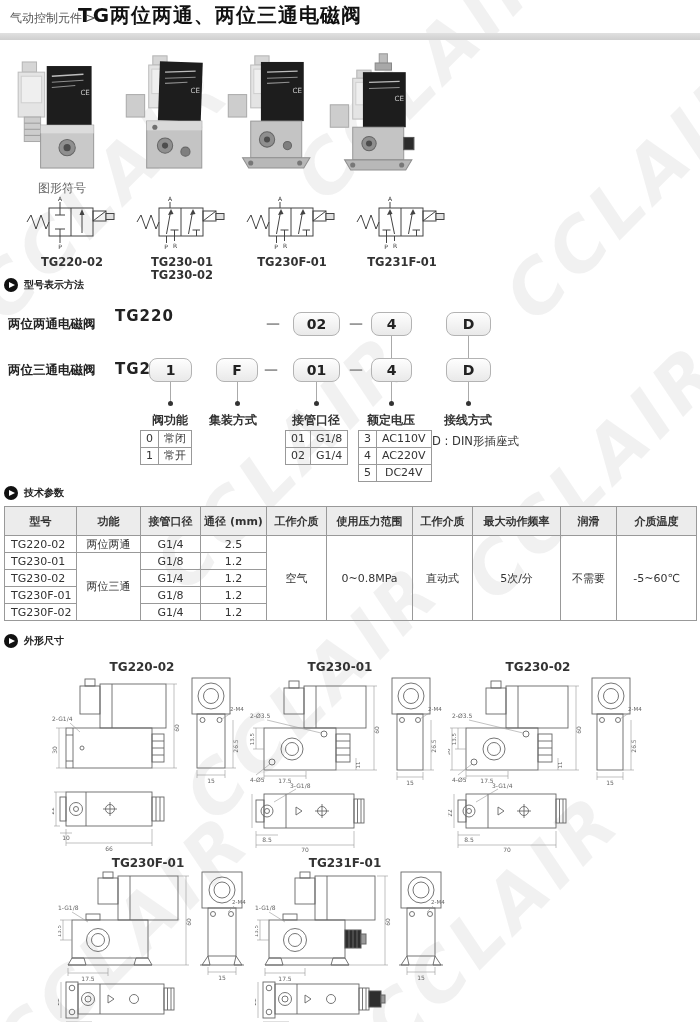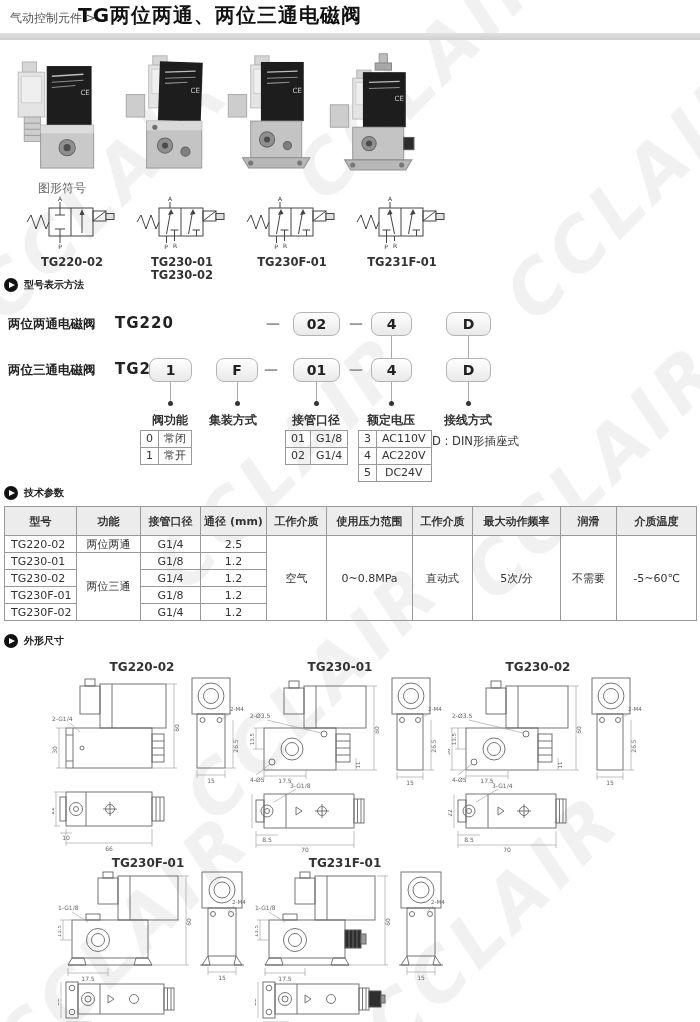--- a/index.html
+++ b/index.html
@@ -262,21 +262,21 @@
     </div>
 
     <div class="sect" style="left:4px;top:278px;">
       <span class="dot"></span>
       <span>型号表示方法</span>
     </div>
 
     <div class="model">
 
       <div class="mrow-label" style="left:8px;top:14px;">两位两通电磁阀</div>
-      <div class="mprefix" style="left:115px;top:12px;">TG220</div>
+      <div class="mprefix" style="left:115px;top:5px;">TG220</div>
       <div class="mdash" style="left:266px;top:13px;">—</div>
       <div class="mbox" style="left:293px;top:10px;width:47px;">02</div>
       <div class="mdash" style="left:349px;top:13px;">—</div>
       <div class="mbox" style="left:371px;top:10px;width:41px;">4</div>
       <div class="mbox" style="left:446px;top:10px;width:45px;">D</div>
 
       <div class="mrow-label" style="left:8px;top:60px;">两位三通电磁阀</div>
       <div class="mprefix" style="left:115px;top:58px;">TG23</div>
       <div class="mbox" style="left:149px;top:56px;width:43px;">1</div>
       <div class="mbox" style="left:216px;top:56px;width:42px;">F</div>

